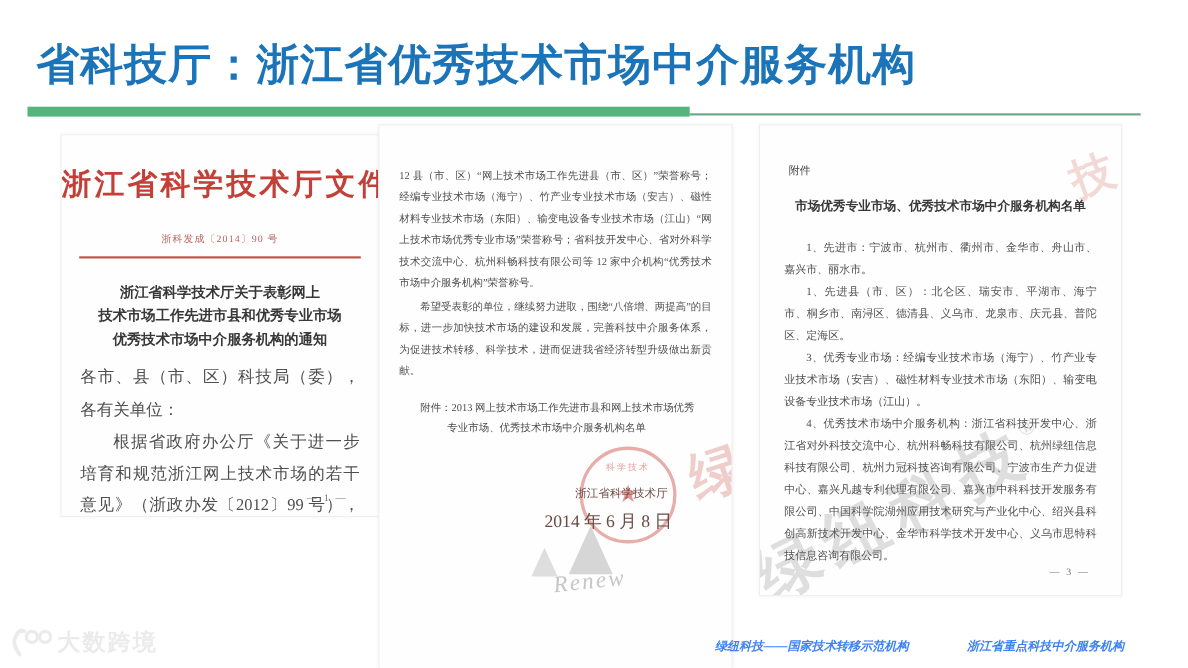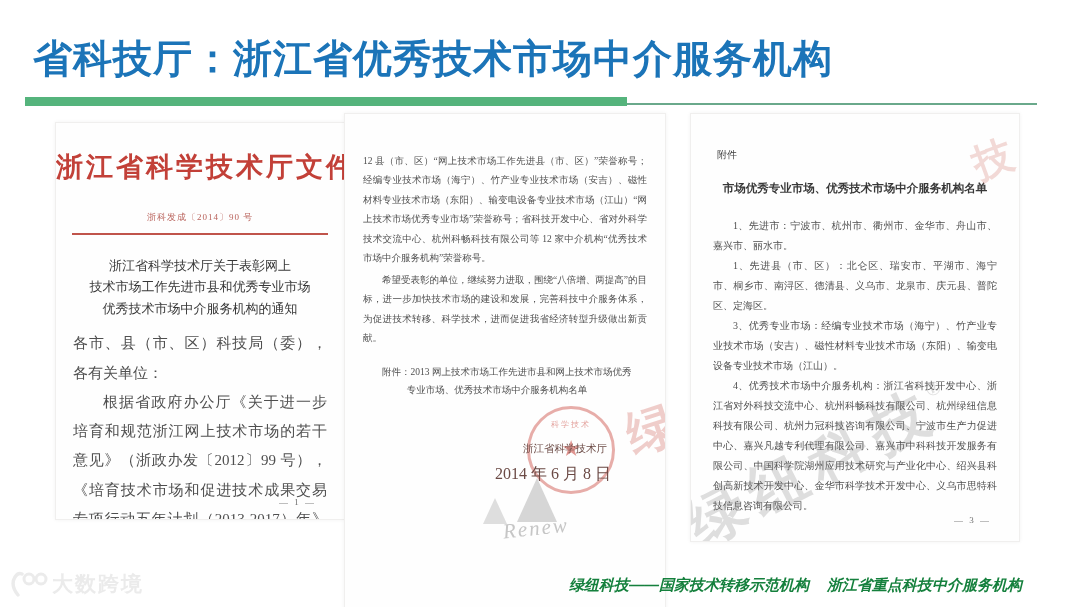--- a/index.html
+++ b/index.html
@@ -18,30 +18,30 @@
   }
   .divider-thick{ position:absolute; left:25px; top:97px; width:602px; height:9px; background:#55b47c; }
   .divider-thin { position:absolute; left:627px; top:103px; width:410px; height:2px; background:#6aa98b; }
 
   
   .page{
     position:absolute; background:#fefefe;
     border:1px solid #f0efee; box-shadow:0 0 4px rgba(0,0,0,0.05);
     font-family:"Liberation Serif", serif; color:#4f4f4f; overflow:hidden;
   }
-  .page1{ left:55px;  top:122px; width:290px; height:398px; }
+  .page1{ left:55px;  top:122px; width:290px; height:348px; }
   .page2{ left:344px; top:113px; width:322px; height:528px; }
   .page3{ left:690px; top:113px; width:330px; height:429px; }
 
   
   .doc-header{ margin-top:26px; text-align:center; font-size:27px; font-weight:bold;
     color:#c24038; letter-spacing:3px; white-space:nowrap; }
   .doc-number{ margin-top:26px; text-align:center; font-size:9px; color:#b9625b; letter-spacing:1px; }
   .doc-redline{ margin:9px auto 0 auto; width:256px; height:2px; background:#c0544b; }
-  .doc-title{ margin-top:20px; text-align:center; font-size:13px; font-weight:normal;
+  .doc-title{ margin-top:20px; text-align:center; font-size:13px; font-weight:bold;
     color:#383838; line-height:1.65; }
   .doc-body{ margin:10px 17px 0 17px; font-size:15px; line-height:1.95;
     text-align:justify; color:#4f4f4f; }
   .doc-body .indent{ text-indent:2em; }
   .pageno{ position:absolute; font-size:9px; color:#6f6f6f; letter-spacing:2px; }
   .p1-no{ right:28px; bottom:12px; }
   .p2-no{ left:22px;  bottom:14px; }
   .p3-no{ right:28px; bottom:16px; }
 
   
@@ -80,22 +80,22 @@
     text-align:justify; color:#4f4f4f; }
   .p3-body p{ text-indent:2em; }
   .p3-gray-wm{ position:absolute; left:18px; top:372px; white-space:nowrap;
     font-family:"Liberation Serif", serif; font-weight:bold; font-size:58px; letter-spacing:10px;
     color:rgba(110,110,110,0.22); transform:rotate(-27deg); transform-origin:left bottom; }
   .p3-gray-wm sup{ font-size:20px; vertical-align:28px; letter-spacing:0; }
   .p3-red-wm{ position:absolute; right:6px; top:18px; font-size:40px; font-weight:bold;
     color:rgba(209,106,96,0.25); transform:rotate(-20deg); font-family:"Liberation Serif", serif; }
 
   
-  .credits{ position:absolute; right:58px; bottom:12px; display:flex; gap:18px;
-    font-size:15px; font-weight:bold; font-style:italic; color:#15803d; white-space:nowrap; }
+  .credits{ position:absolute; right:58px; bottom:12px; display:flex; gap:53px;
+    font-size:11px; font-weight:bold; font-style:italic; color:#3b82f6; white-space:nowrap; }
   .dashu-wm{ position:absolute; left:8px; bottom:8px; display:flex; align-items:center; gap:4px;
     color:#e9e9e9; }
   .dashu-text{ font-size:21px; font-weight:bold; letter-spacing:2px; color:#ebebeb; }
 </style>
 </head>
 <body>
 
 <div class="slide">
 
   <div class="slide-title">省科技厅：浙江省优秀技术市场中介服务机构</div>

